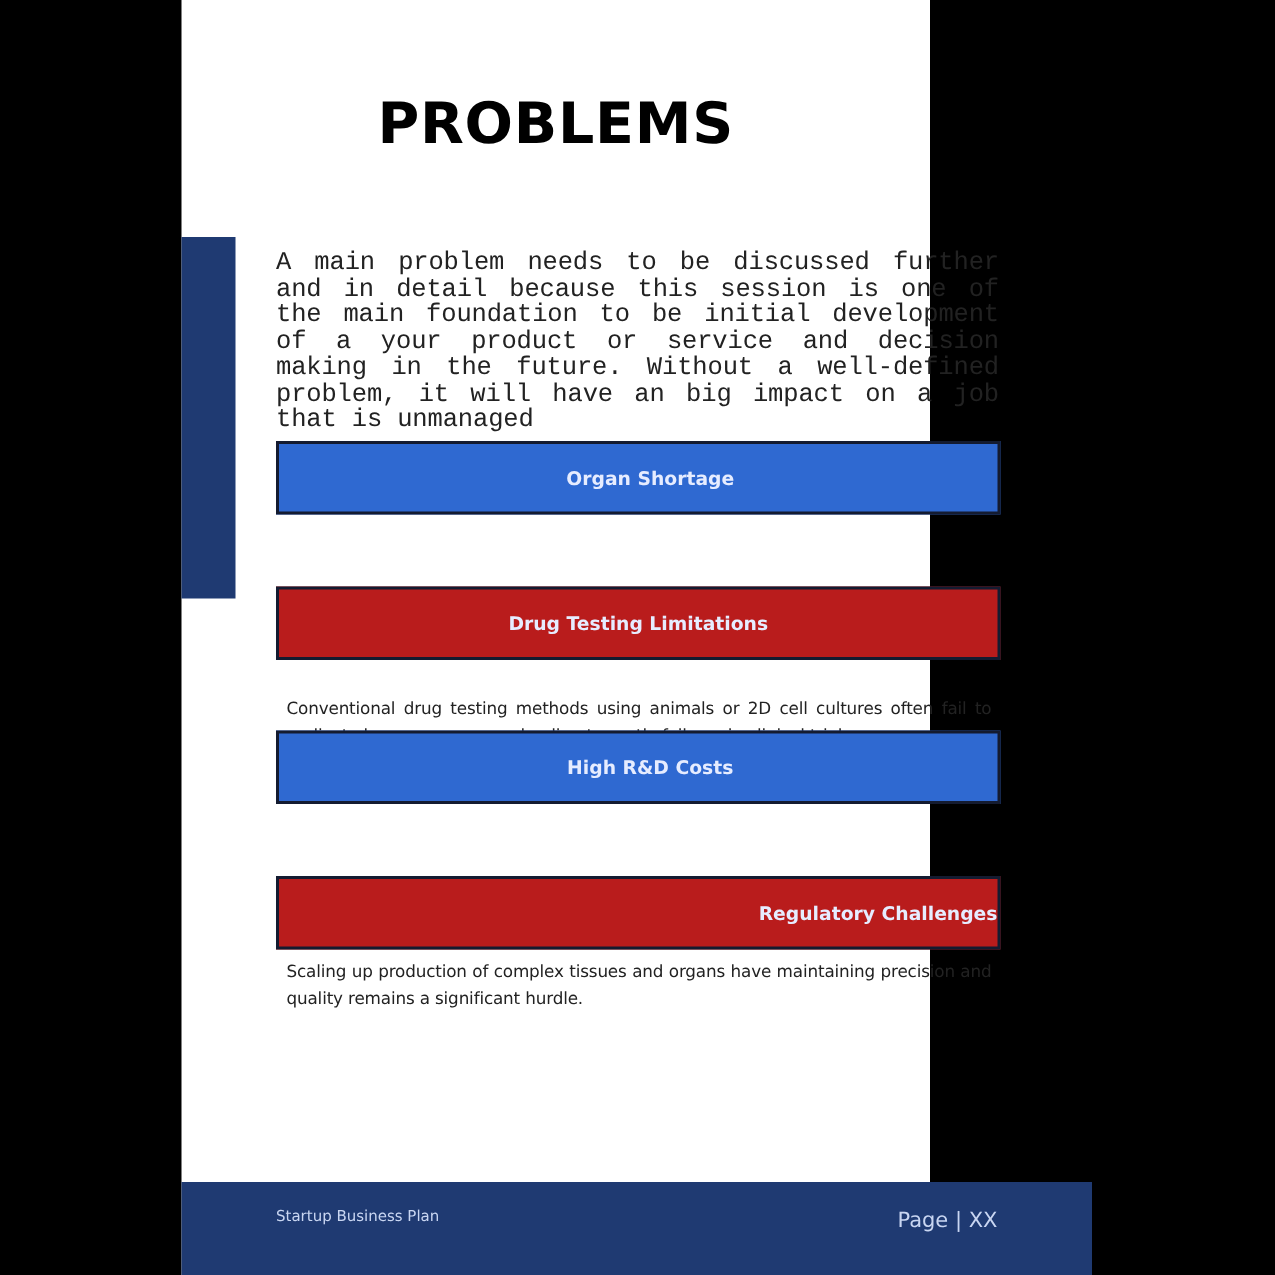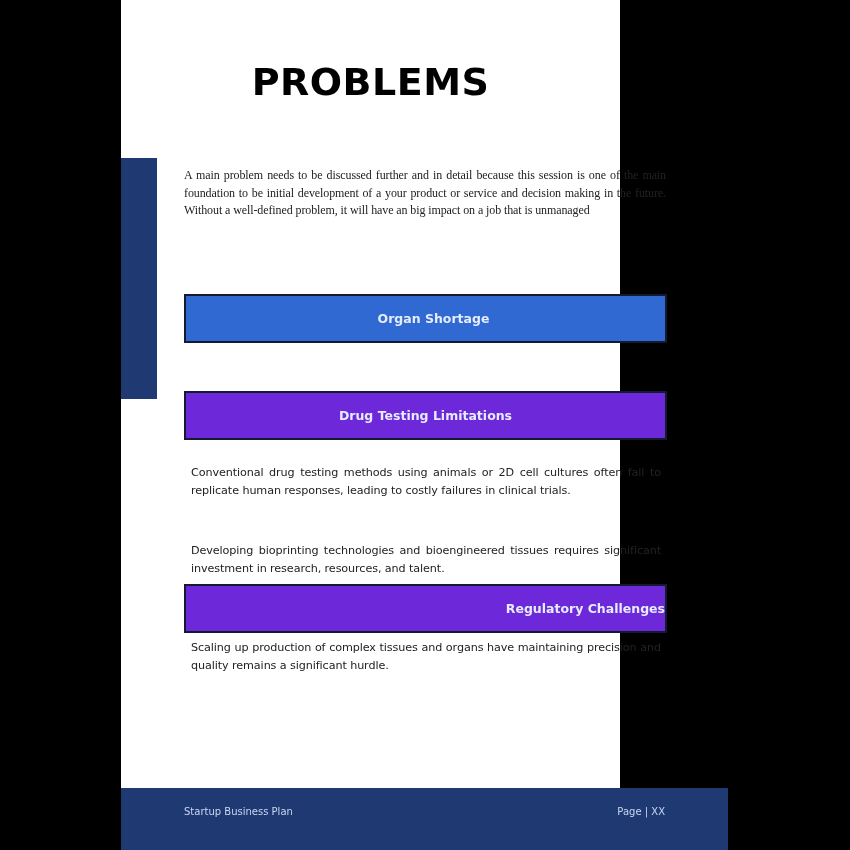--- a/index.html
+++ b/index.html
@@ -29,41 +29,41 @@
       position: absolute;
       left: 0; top: 158px;
       width: 36px; height: 241px;
       background: #1f3a72;
     }
 
     .intro {
       position: absolute;
       left: 63px; top: 167px;
       width: 482px;
-      font-size: 12px;
+      font-size: 17px;
       line-height: 17.5px;
       color: #222222;
       text-align: justify;
-      font-family: Liberation Serif, serif;
+      font-family: Liberation Mono, monospace;
       letter-spacing: -0.1px;
     }
 
     .problem-box {
       position: absolute;
       left: 63px;
       width: 483px; height: 49px;
       border: 2px solid #141b30;
       display: flex; align-items: center; justify-content: center;
       color: #e6ecff;
       font-size: 12.5px;
       font-weight: bold;
       font-family: "DejaVu Sans", sans-serif;
     }
     .problem-box.light { background: #2f69d1; padding-left: 16px; }
-    .problem-box.dark { background: #6d28d9; }
+    .problem-box.dark { background: #b91c1c; }
 
     .problem-desc {
       position: absolute;
       left: 70px;
       width: 470px;
       font-size: 11.2px;
       line-height: 17.5px;
       color: #222222;
       text-align: justify;
       letter-spacing: -0.1px;
@@ -78,21 +78,21 @@
     .footer-left {
       position: absolute;
       left: 63px; top: 18px;
       font-size: 10px;
       color: #c9d6f2;
       text-align: right;
     }
     .footer-right {
       position: absolute;
       right: 63px; top: 18px;
-      font-size: 10px;
+      font-size: 14px;
       color: #c9d6f2;
     }
   </style>
 </head>
 <body>
 
 <div class="page">
   <h1 class="title">PROBLEMS</h1>
 
   <div class="side-bar"></div>
@@ -101,21 +101,23 @@
 
   <div class="problem-box light" style="top:294px;">
     <span>Organ Shortage</span>
   </div>
 
   <div class="problem-box dark" style="top:391px;">
     <span>Drug Testing Limitations</span>
   </div>
   <p class="problem-desc" style="top:464px;">Conventional drug testing methods using animals or 2D cell cultures often fail to replicate human responses, leading to costly failures in clinical trials.</p>
 
-  <p class="problem-desc" style="top:542px;">Developing bioprinting technologies and bioengineered tissues requires significant investment in research, resources, and talent.</p>
+  <div class="problem-box light" style="top:487px;">
+    <span>High R&amp;D Costs</span>
+  </div>
 
   <div class="problem-box dark" style="top:584px;justify-content:flex-end;">
     <span>Regulatory Challenges</span>
   </div>
   <p class="problem-desc" style="top:639px;">Scaling up production of complex tissues and organs have maintaining precision and quality remains a significant hurdle.</p>
 
   <div class="footer">
     <span class="footer-left">Startup Business Plan</span>
     <span class="footer-right">Page | XX</span>
   </div>

